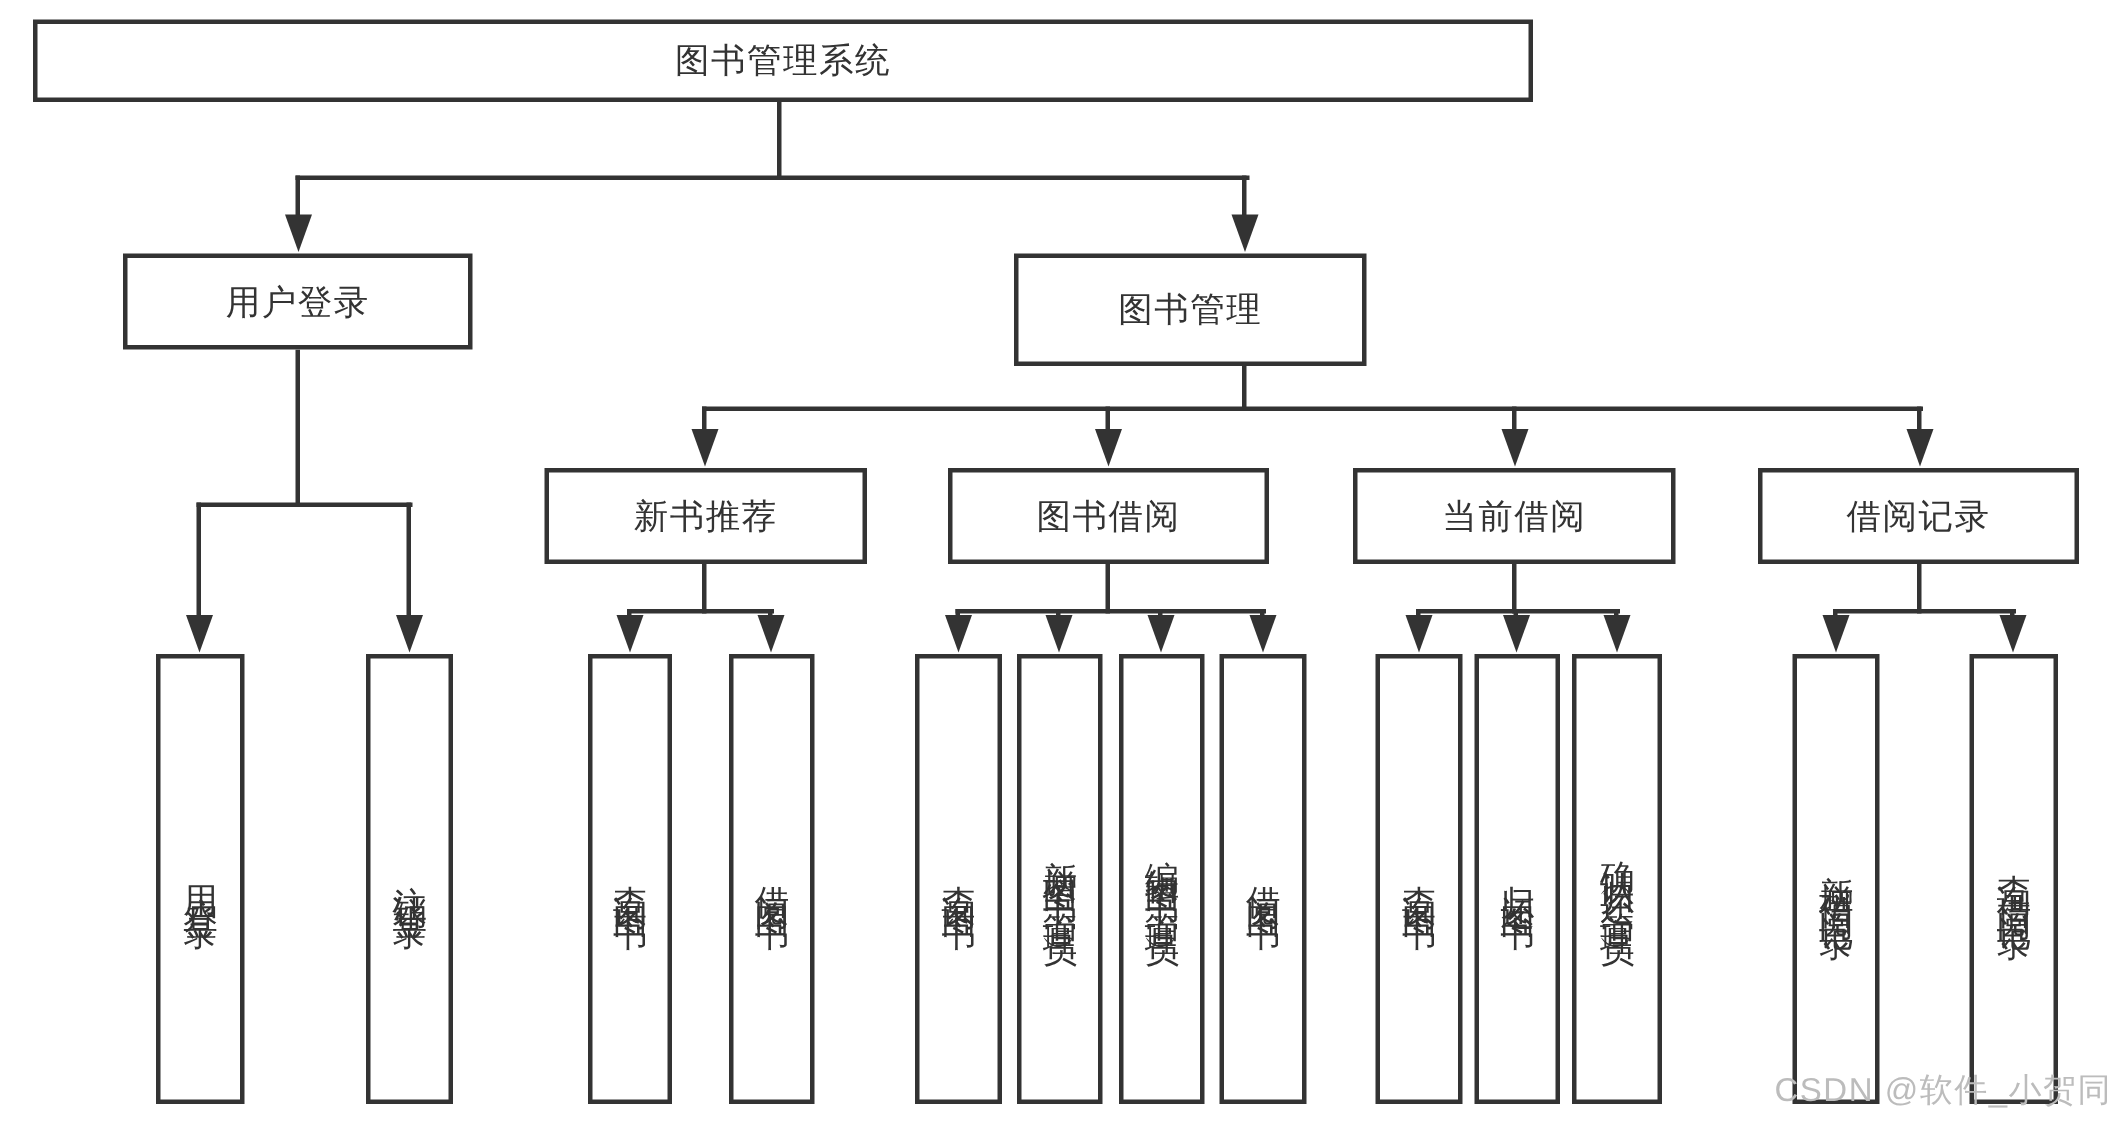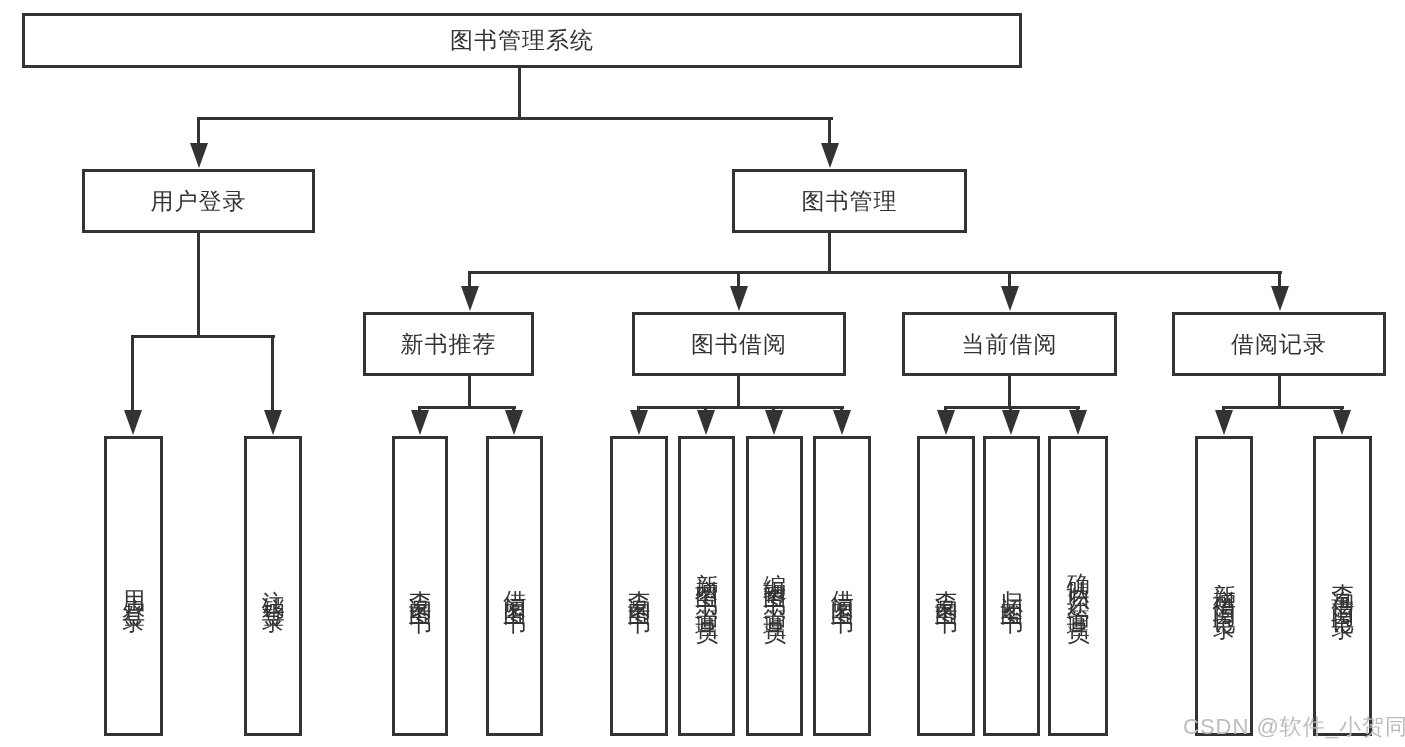--- a/index.html
+++ b/index.html
@@ -93,25 +93,25 @@
   <div class="arrow" style="left:1333px;top:410px;"></div>
 
   <div class="box" style="left:22px;top:13px;width:1000px;height:55px;">
     <span class="hlabel">图书管理系统</span>
   </div>
 
   <div class="box" style="left:82px;top:169px;width:233px;height:64px;">
     <span class="hlabel">用户登录</span>
   </div>
 
-  <div class="box" style="left:732px;top:169px;width:235px;height:64px;">
+  <div class="box" style="left:676px;top:169px;width:235px;height:75px;">
     <span class="hlabel">图书管理</span>
   </div>
 
-  <div class="box" style="left:363px;top:312px;width:171px;height:64px;">
+  <div class="box" style="left:363px;top:312px;width:215px;height:64px;">
     <span class="hlabel">新书推荐</span>
   </div>
 
   <div class="box" style="left:902px;top:312px;width:215px;height:64px;">
     <span class="hlabel">当前借阅</span>
   </div>
 
   <div class="box" style="left:632px;top:312px;width:214px;height:64px;">
     <span class="hlabel">图书借阅</span>
   </div>

